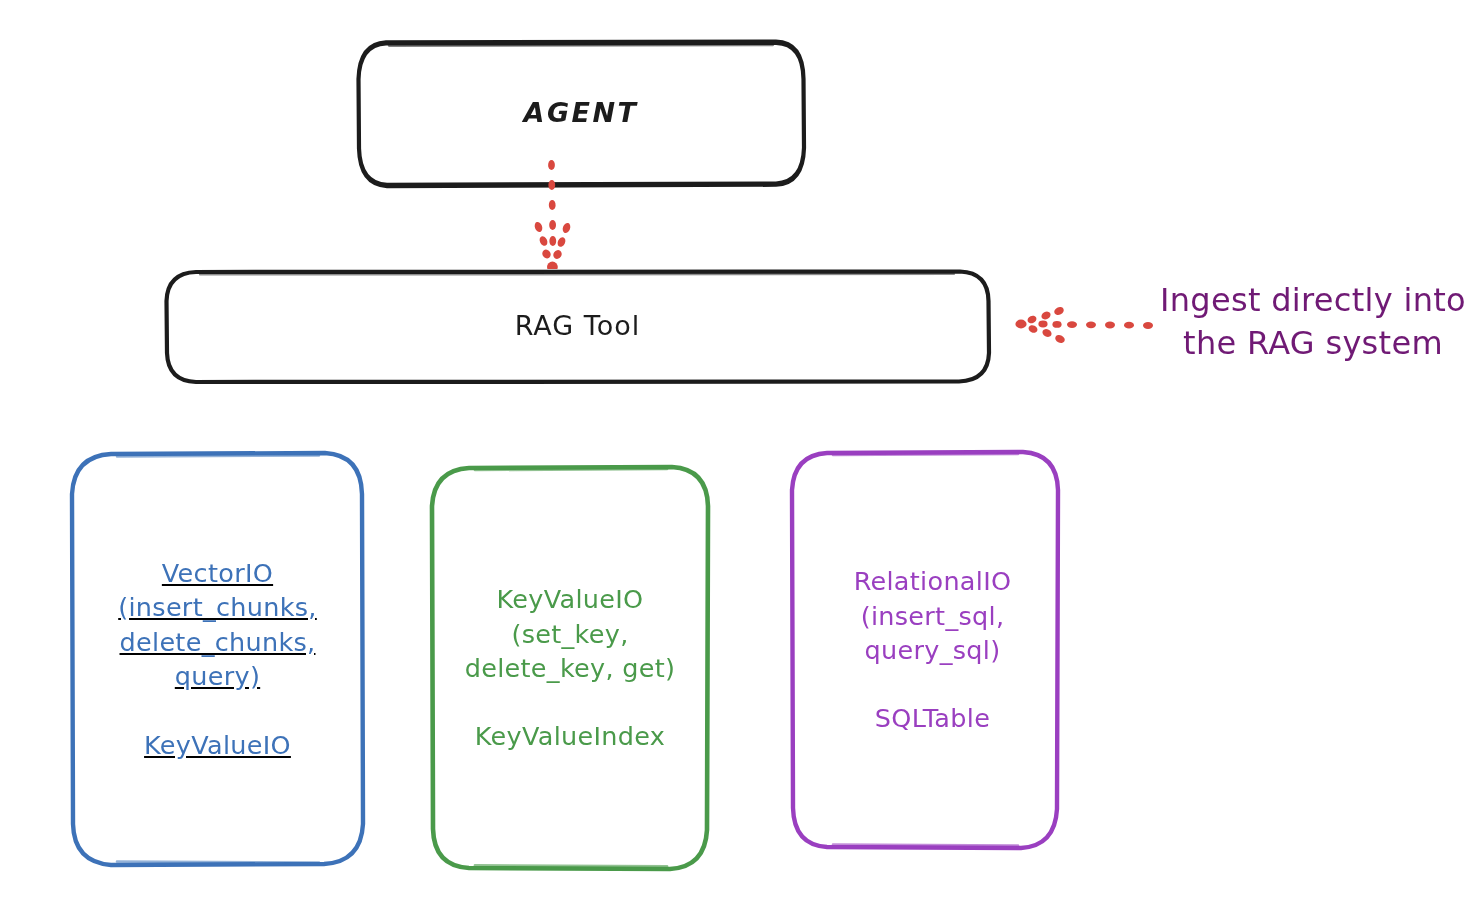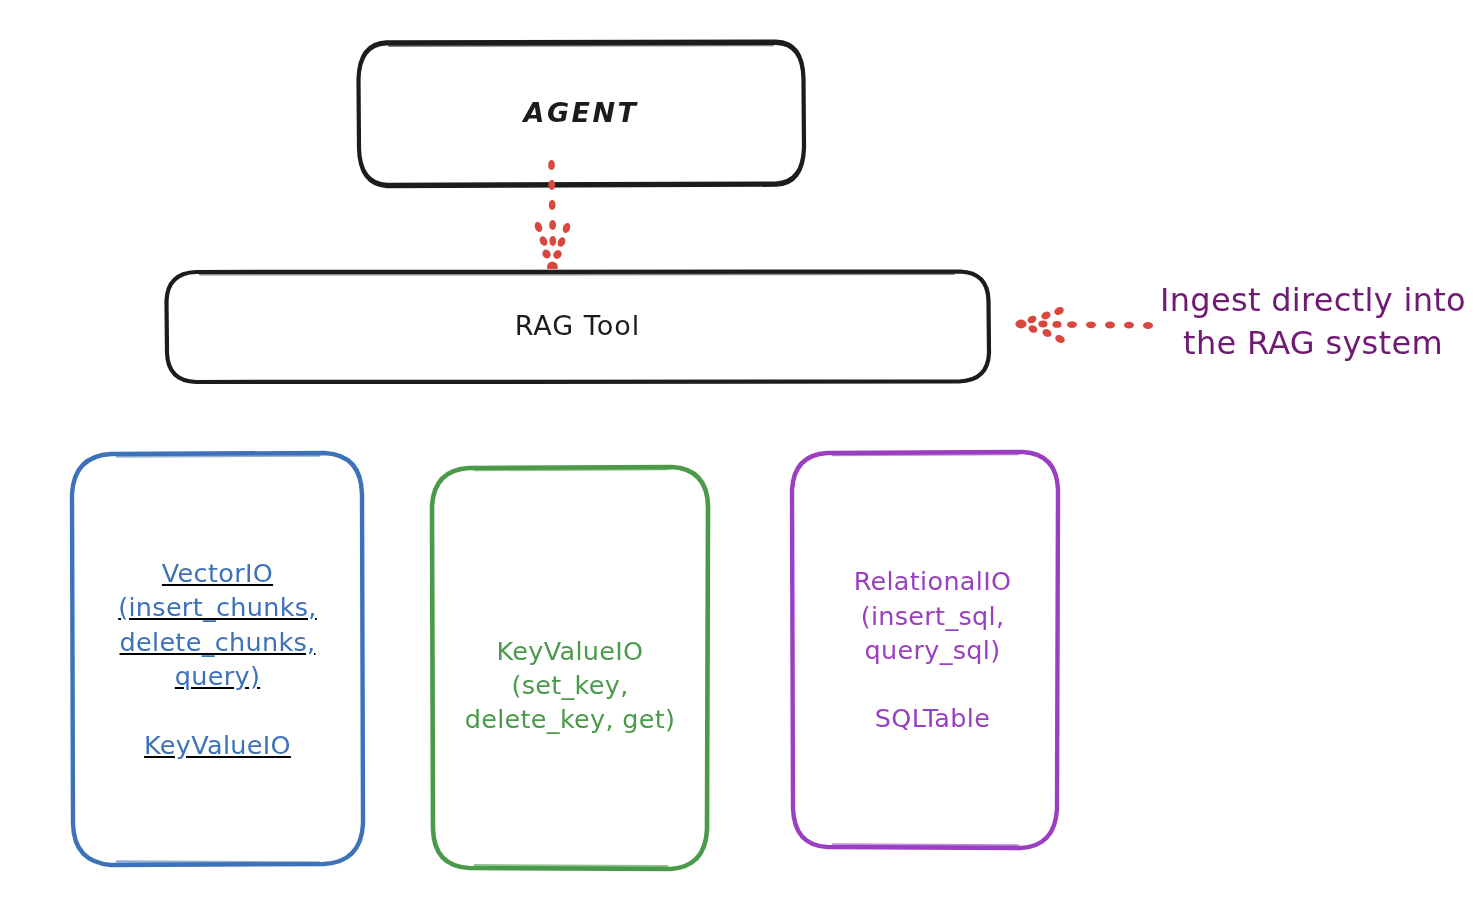--- a/index.html
+++ b/index.html
@@ -192,20 +192,21 @@
   <div class="node" id="key-value-io-box">
     <svg class="node-svg" viewBox="0 0 282 408" preserveAspectRatio="none">
       <path d="M40,4 L243,3 Q278,5 279,42 L278,366 Q276,403 241,405 L40,404 Q5,402 4,365 L3,42 Q5,6 40,4 Z" fill="#ffffff" stroke="#4a9a4a" stroke-width="4.6" stroke-linecap="round" stroke-linejoin="round"></path>
       <path d="M46,6 L238,5" fill="none" stroke="#4a9a4a" stroke-width="2.6" stroke-linecap="round" opacity="0.6"></path>
       <path d="M46,401.5 L238,402.5" fill="none" stroke="#4a9a4a" stroke-width="2.8" stroke-linecap="round" opacity="0.6"></path>
     </svg>
     <div class="node-label provider-label">
       <span>KeyValueIO
 (set_key,
 delete_key, get)</span>
+      <span class="provider-sub">KeyValueIndex</span>
     </div>
   </div>
 
   <div class="node" id="relational-io-box">
     <svg class="node-svg" viewBox="0 0 272 402" preserveAspectRatio="none">
       <path d="M38,4 L234,3 Q268,5 269,41 L268,360 Q266,397 232,399 L38,398 Q5,396 4,359 L3,41 Q5,6 38,4 Z" fill="#ffffff" stroke="#9a3fc0" stroke-width="4.4" stroke-linecap="round" stroke-linejoin="round"></path>
       <path d="M44,6 L229,5" fill="none" stroke="#9a3fc0" stroke-width="2.5" stroke-linecap="round" opacity="0.6"></path>
       <path d="M44,395.5 L229,396.5" fill="none" stroke="#9a3fc0" stroke-width="2.6" stroke-linecap="round" opacity="0.6"></path>
     </svg>
     <div class="node-label provider-label">

